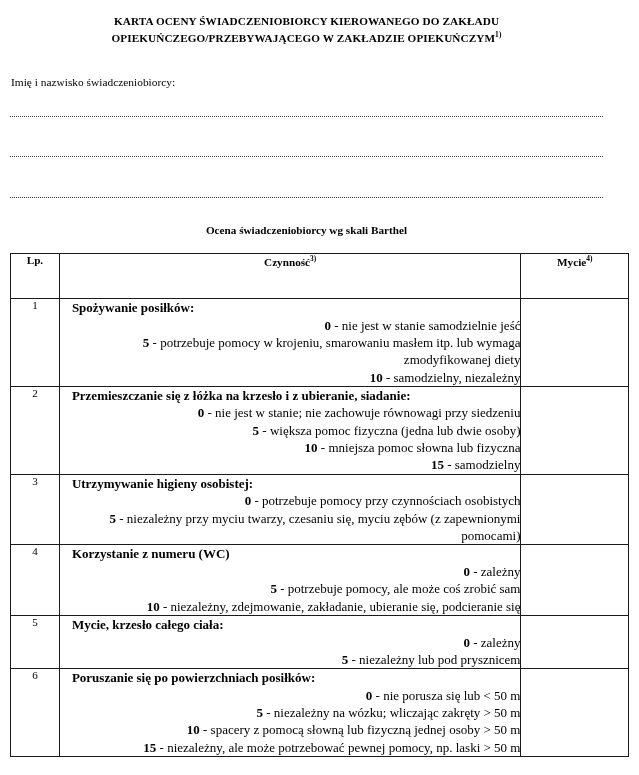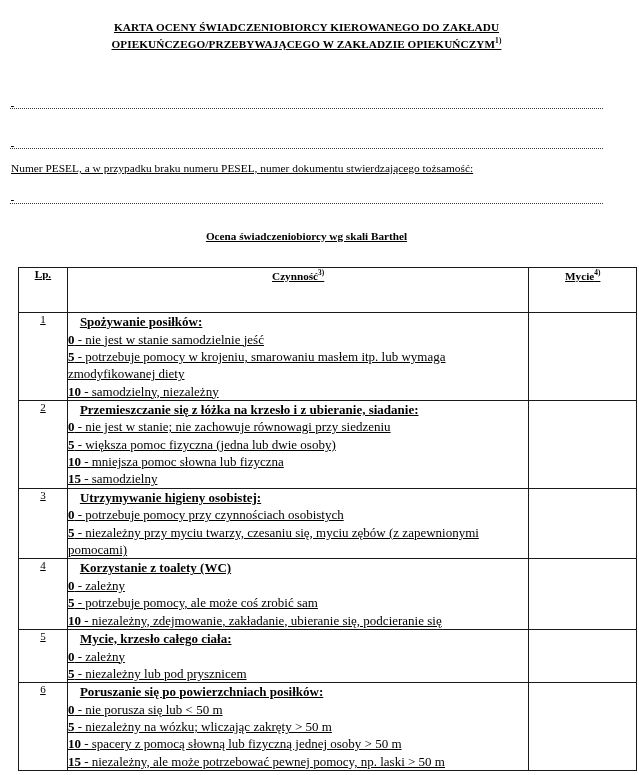--- a/index.html
+++ b/index.html
@@ -13,23 +13,22 @@
     height: 775px;
     font-family: "Liberation Serif", "DejaVu Serif", serif;
     color: #000000;
     overflow: hidden;
     position: relative;
   }
   .page {
     width: 613px;
     height: 775px;
     box-sizing: border-box;
-    padding: 13px 10px;
+    padding: 7px 10px;
     position: relative;
-    text-decoration: underline;
   }
 
   
   .doc-title {
     font-size: 11.2px;
     font-weight: bold;
     text-align: center;
     line-height: 1.42;
     letter-spacing: 0.1px;
     margin: 0;
@@ -72,21 +71,21 @@
     margin: 0;
     padding: 0;
     line-height: 1.2;
   }
 
   
   table.barthel {
     border-collapse: collapse;
     width: 619px;
     table-layout: fixed;
-    margin: 8px;
+    margin: 0;
   }
   table.barthel th,
   table.barthel td {
     border: 1px solid #1a1a1a;
     vertical-align: top;
     padding: 0;
   }
   col.c-lp    { width: 45px; }
   col.c-act   { width: 425px; }
   col.c-res   { width: 99px; }
@@ -119,53 +118,54 @@
   }
   .act-head {
     font-weight: bold;
     padding-left: 12px;
     display: block;
     line-height: 1.35;
   }
   .opt {
     display: block;
     line-height: 1.335;
+    text-align: right;
   }
   .opt b {
     font-weight: bold;
   }
 </style>
 </head>
 <body>
 
 <div class="page">
 
   <h1 class="doc-title">
     <span>KARTA OCENY ŚWIADCZENIOBIORCY KIEROWANEGO DO ZAKŁADU</span><br>
     <span>OPIEKUŃCZEGO/PRZEBYWAJĄCEGO W ZAKŁADZIE OPIEKUŃCZYM</span><sup>1)</sup>
   </h1>
 
   <div class="form-block">
 
 
     <div class="gap-a"></div>
 
+    <div class="form-label">Imię i nazwisko świadczeniobiorcy:</div>
     <div class="gap-b"></div>
     <div class="form-label">&nbsp;</div>
     <div class="dotline"></div>
 
     <div class="gap-c"></div>
 
     <div class="gap-b"></div>
     <div class="form-label">&nbsp;</div>
     <div class="dotline"></div>
 
     <div class="gap-c"></div>
 
-    <div class="form-label">Numer PESEL, a w przypadku braku numeru PESEL, numer dokumentu stwierdzającego tożsamość:</div>
     <div class="gap-b"></div>
     <div class="form-label">&nbsp;</div>
     <div class="dotline"></div>
 
   </div>
 
   <div style="height:26px"></div>
 
   <div class="section-title">Ocena świadczeniobiorcy wg skali Barthel</div>
 
@@ -215,21 +215,21 @@
           <td class="act">
             <span class="act-head">Utrzymywanie higieny osobistej:</span>
             <span class="opt"><b>0</b> - potrzebuje pomocy przy czynnościach osobistych</span>
             <span class="opt"><b>5</b> - niezależny przy myciu twarzy, czesaniu się, myciu zębów (z zapewnionymi pomocami)</span>
           </td>
           <td class="res"></td>
         </tr>
         <tr>
           <td class="lp">4</td>
           <td class="act">
-            <span class="act-head">Korzystanie z toalety (WC)</span>
+            <span class="act-head">Korzystanie z numeru (WC)</span>
             <span class="opt"><b>0</b> - zależny</span>
             <span class="opt"><b>5</b> - potrzebuje pomocy, ale może coś zrobić sam</span>
             <span class="opt"><b>10</b> - niezależny, zdejmowanie, zakładanie, ubieranie się, podcieranie się</span>
           </td>
           <td class="res"></td>
         </tr>
         <tr>
           <td class="lp">5</td>
           <td class="act">
             <span class="act-head">Mycie, krzesło całego ciała:</span>

